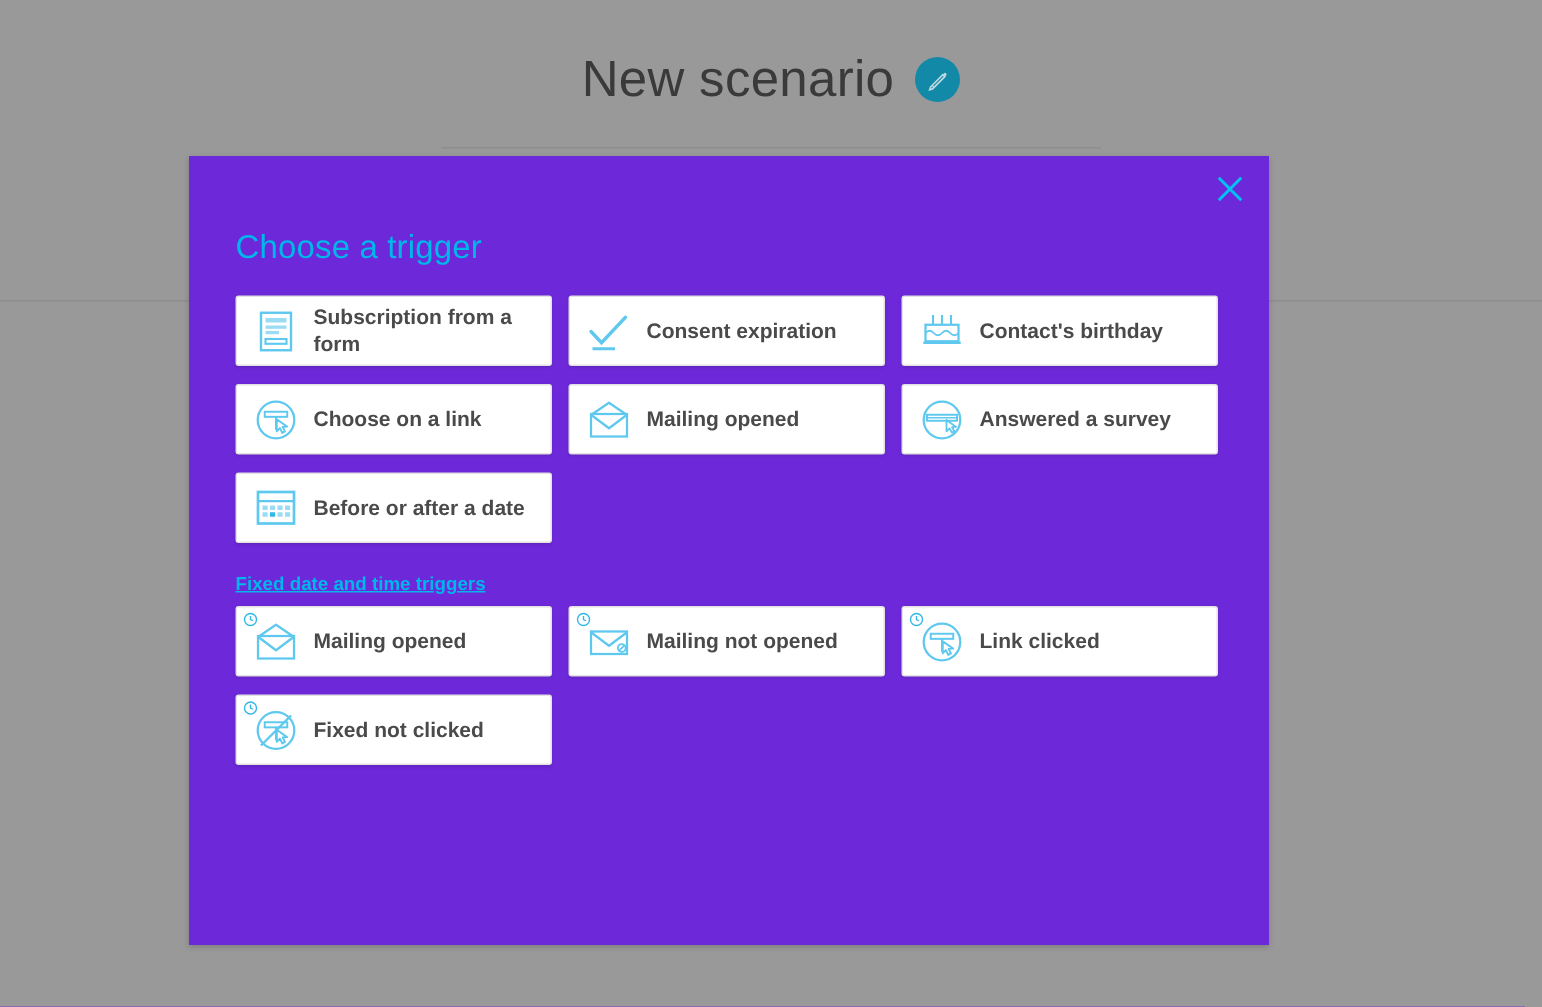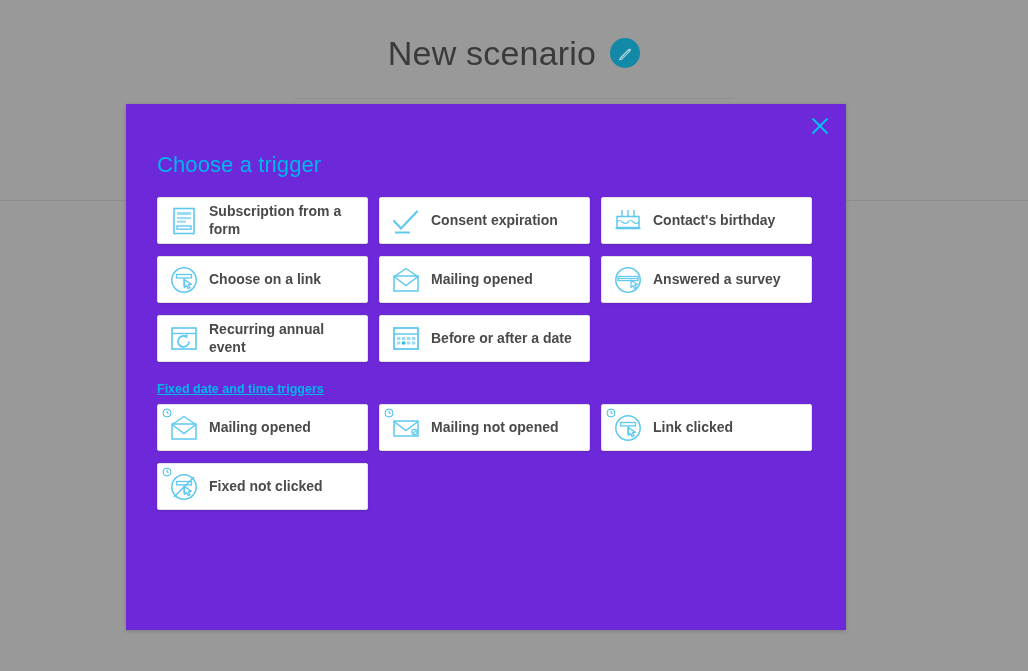--- a/index.html
+++ b/index.html
@@ -213,31 +213,20 @@
             <circle cx="14" cy="14" r="12.2" fill="none" stroke="#5fc8ef" stroke-width="1.5"></circle>
             <rect x="4" y="10.5" width="20" height="4" fill="none" stroke="#5fc8ef" stroke-width="1.3"></rect>
             <line x1="4" y1="12.5" x2="24" y2="12.5" stroke="#5fc8ef" stroke-width="1"></line>
             <path d="M17 14 L17 21.5 L19 19.6 L20.6 22.4 L22.2 21.5 L20.7 18.8 L23.4 18.6 Z" fill="#fff" stroke="#5fc8ef" stroke-width="1.2" stroke-linejoin="round"></path>
           </svg>
         </span>
         <span class="tlabel">Answered a survey</span>
       </div>
 
 
-      <div class="tile">
-        <span class="ticon">
-          <svg width="28" height="26" viewBox="0 0 28 26">
-            <rect x="2" y="2" width="24" height="21" fill="none" stroke="#5fc8ef" stroke-width="1.6"></rect>
-            <line x1="2" y1="7.5" x2="26" y2="7.5" stroke="#5fc8ef" stroke-width="1.4"></line>
-            <path d="M19 15.5 A5.5 5.5 0 1 1 16.5 10.8" fill="none" stroke="#5fc8ef" stroke-width="1.7"></path>
-            <path d="M17.5 7.8 L17.3 12 L13.3 11" fill="#5fc8ef"></path>
-          </svg>
-        </span>
-        <span class="tlabel">Recurring annual event</span>
-      </div>
 
       <div class="tile">
         <span class="ticon">
           <svg width="28" height="26" viewBox="0 0 28 26">
             <rect x="2" y="2" width="24" height="21" fill="none" stroke="#5fc8ef" stroke-width="1.8"></rect>
             <line x1="2" y1="8" x2="26" y2="8" stroke="#5fc8ef" stroke-width="1.5"></line>
             <rect x="5" y="11" width="3.4" height="3" fill="#9bdcf4"></rect>
             <rect x="10" y="11" width="3.4" height="3" fill="#9bdcf4"></rect>
             <rect x="15" y="11" width="3.4" height="3" fill="#9bdcf4"></rect>
             <rect x="20" y="11" width="3.4" height="3" fill="#9bdcf4"></rect>

